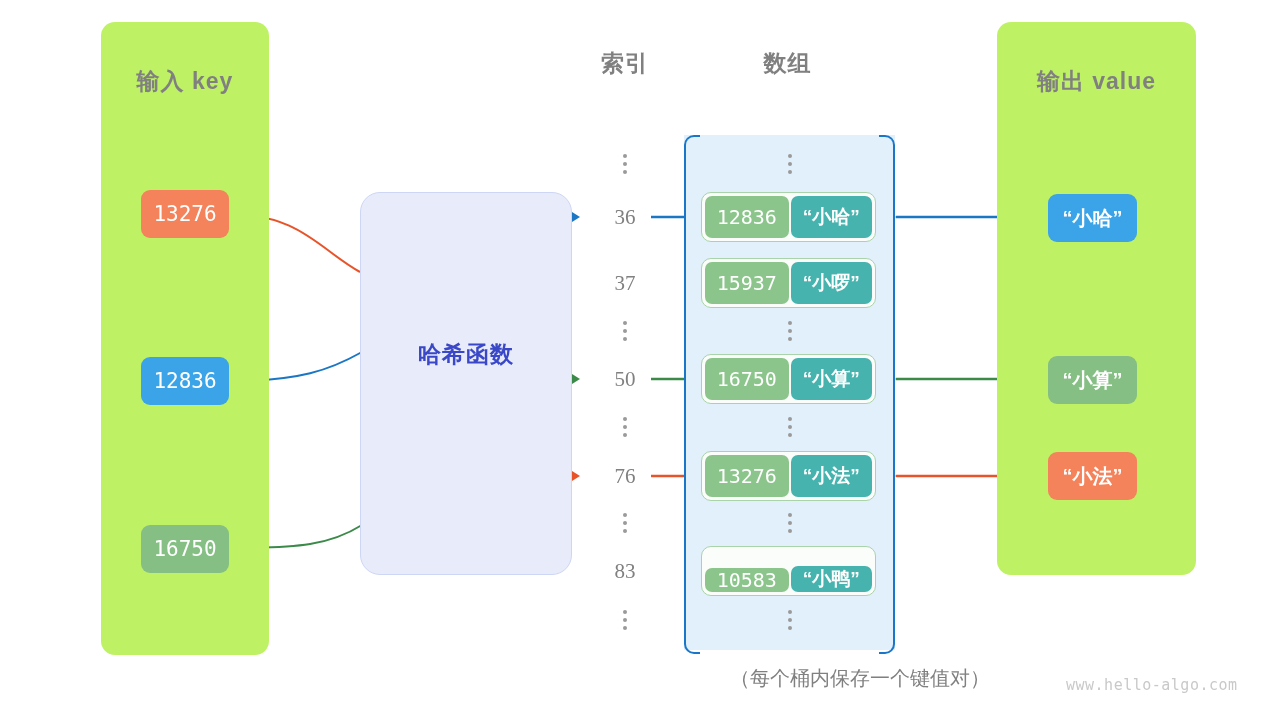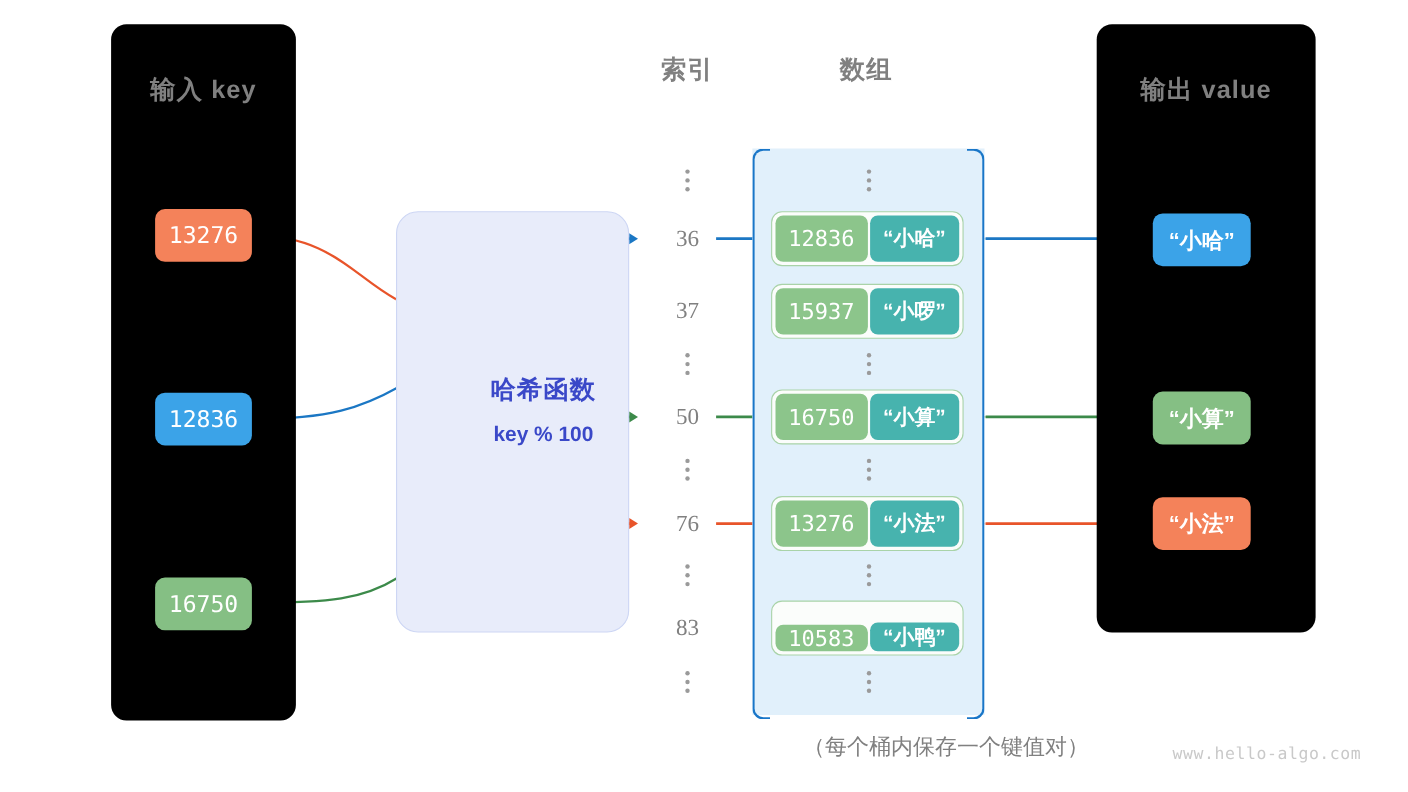--- a/index.html
+++ b/index.html
@@ -5,42 +5,42 @@
   html,body{margin:0;padding:0;background:#ffffff;}
   body{
     width:1280px;height:720px;overflow:hidden;
     font-family:"Liberation Sans","DejaVu Sans",sans-serif;
     position:relative;
   }
   #stage{position:absolute;left:0;top:0;width:1280px;height:720px;}
 
   
   .panel{
-    position:absolute;background:#000000;border-radius:14px;
+    position:absolute;background:#bef264;border-radius:14px;
   }
   #panel-input{left:101px;top:22px;width:168px;height:633px;}
   #panel-output{left:997px;top:22px;width:199px;height:553px;}
 
   .panel-title{
     position:absolute;left:0;width:100%;text-align:center;
     color:#808080;font-weight:bold;font-size:23px;letter-spacing:1px;
     white-space:nowrap;
   }
   #panel-input .panel-title{top:44px;}
   #panel-output .panel-title{top:44px;}
   .mono{font-family:"DejaVu Sans Mono","Liberation Mono",monospace;}
 
   
   #hashbox{
     position:absolute;left:360px;top:192px;width:210px;height:381px;
     background:#e8ecfa;border:1px solid #cdd6f4;border-radius:20px;
   }
   #hashbox .hash-line{
     position:absolute;left:0;width:100%;text-align:center;
-    color:#3a48c8;font-weight:bold;white-space:nowrap;padding-left:28px;
+    color:#3a48c8;font-weight:bold;white-space:nowrap;
   }
   #hash-title{top:146px;font-size:23px;letter-spacing:1px;}
   #hash-formula{top:192px;font-size:19px;}
 
   
   .chip{
     position:absolute;border-radius:9px;color:#ffffff;
     display:flex;align-items:center;justify-content:center;
     font-size:21px;white-space:nowrap;
   }
@@ -177,21 +177,20 @@
 
   <div class="panel" id="panel-input">
     <div class="panel-title">输入 key</div>
   </div>
   <div class="chip mono" id="key-0" style="background: rgb(244, 130, 90);">13276</div>
   <div class="chip mono" id="key-1" style="background: rgb(59, 163, 232);">12836</div>
   <div class="chip mono" id="key-2" style="background: rgb(133, 191, 132);">16750</div>
 
   <div id="hashbox">
     <div class="hash-line" id="hash-title">哈希函数</div>
-    <div class="hash-line" id="hash-formula">key % 100</div>
   </div>
 
   <div class="col-head" id="head-index">索引</div>
   <div class="col-head" id="head-array">数组</div>
 
   <div id="index-col">
       <div class="vdots" style="top: 29px;">
         <i></i>
         <i></i>
         <i></i>

